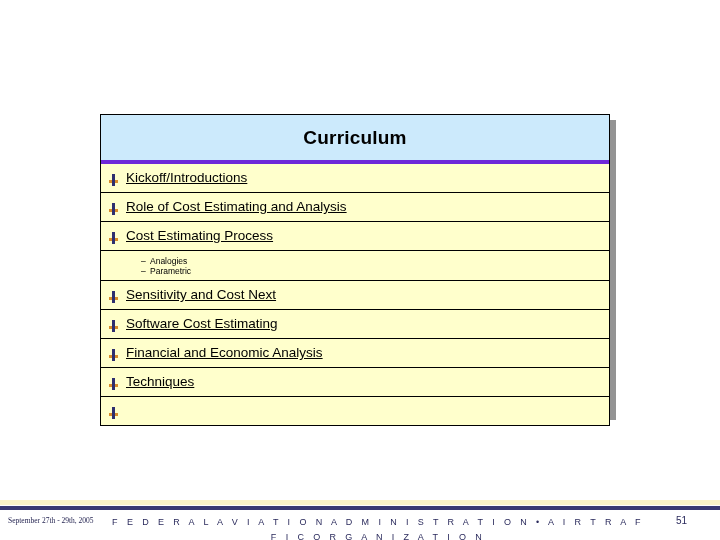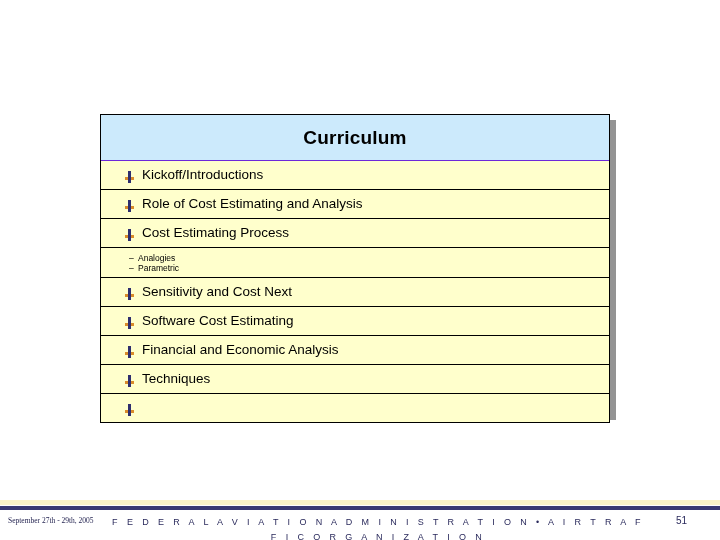--- a/index.html
+++ b/index.html
@@ -30,21 +30,21 @@
     left: 100px;
     top: 114px;
     width: 510px;
     background: #ffffcc;
     border: 1px solid #000000;
     box-sizing: border-box;
   }
 
   .table-title-row {
     background: #cceafc;
-    border-bottom: 1px solid #6d28d9;
+    border-bottom: 4px solid #6d28d9;
     height: 45px;
     display: flex;
     align-items: center;
     justify-content: center;
   }
   .table-title-text {
     font-size: 19px;
     font-weight: bold;
     color: #000000;
     letter-spacing: 0.2px;
@@ -57,22 +57,23 @@
     padding: 4px 0 4px 0;
     position: relative;
   }
   .topic-row:last-child {
     border-bottom: none;
   }
 
   .topic-line {
     display: flex;
     align-items: center;
-    padding-left: 24px;
+    padding-left: 8px;
     height: 20px;
+    text-decoration: underline;
   }
 
   .bullet-icon {
     display: inline-block;
     width: 14px;
     height: 13px;
     margin-right: 3px;
     flex: 0 0 auto;
     position: relative;
     top: 1px;
@@ -80,21 +81,21 @@
 
   .topic-label {
     font-size: 13.5px;
     color: #000000;
     white-space: nowrap;
     line-height: 16px;
   }
 
   .sub-list {
     margin: 1px 0 0 0;
-    padding-left: 28px;
+    padding-left: 40px;
   }
   .sub-item {
     font-size: 8.5px;
     color: #000000;
     line-height: 10px;
     white-space: nowrap;
   }
   .sub-dash {
     display: inline-block;
     width: 9px;

